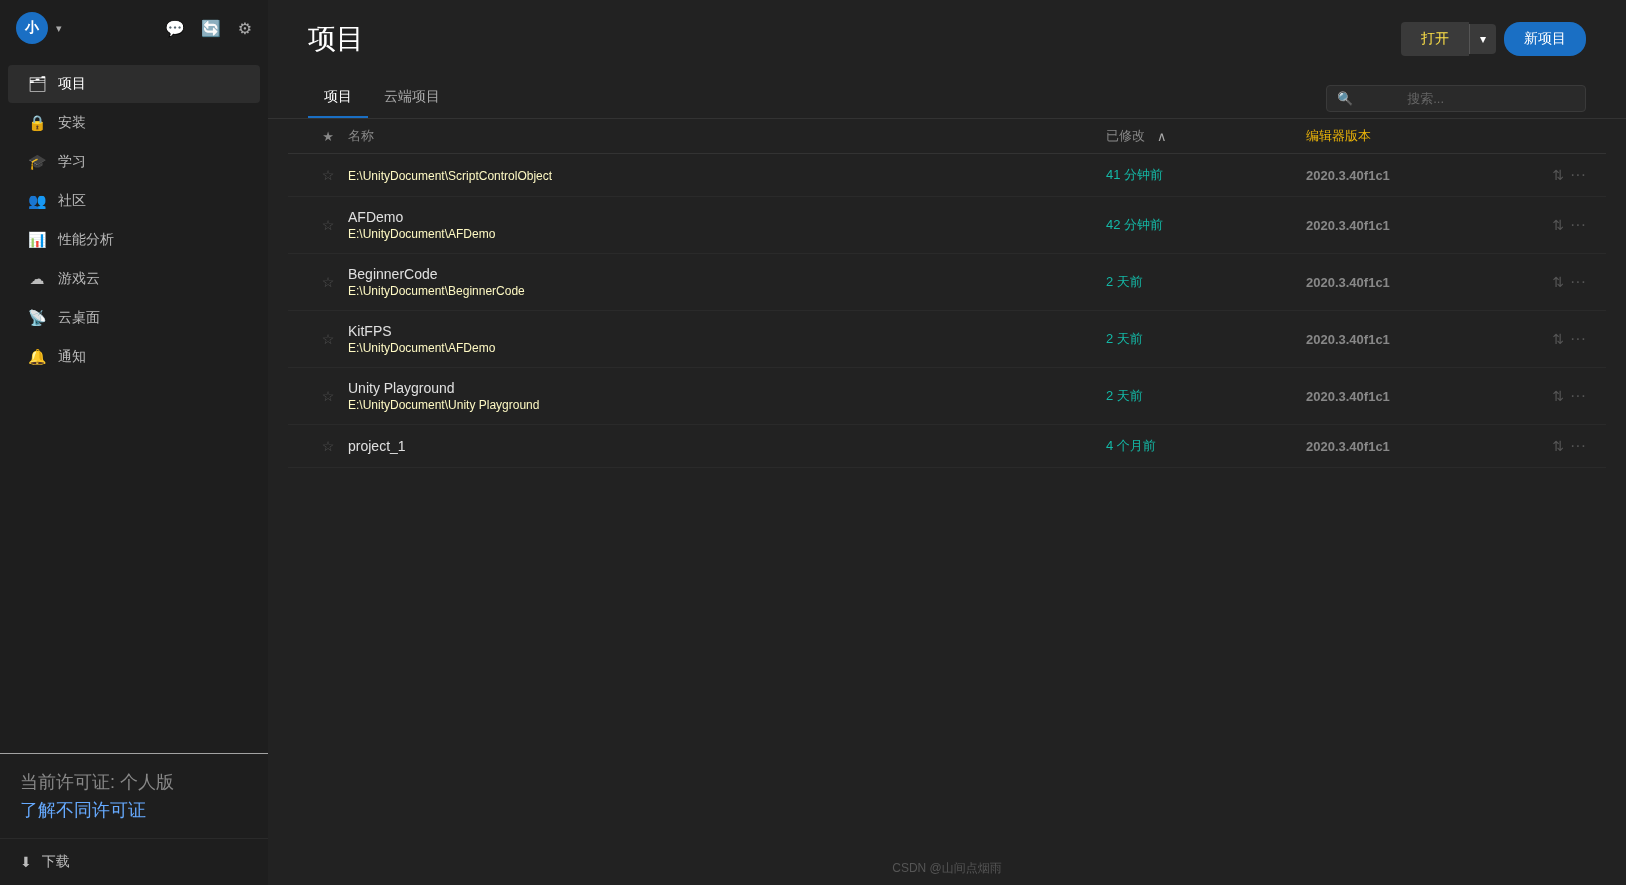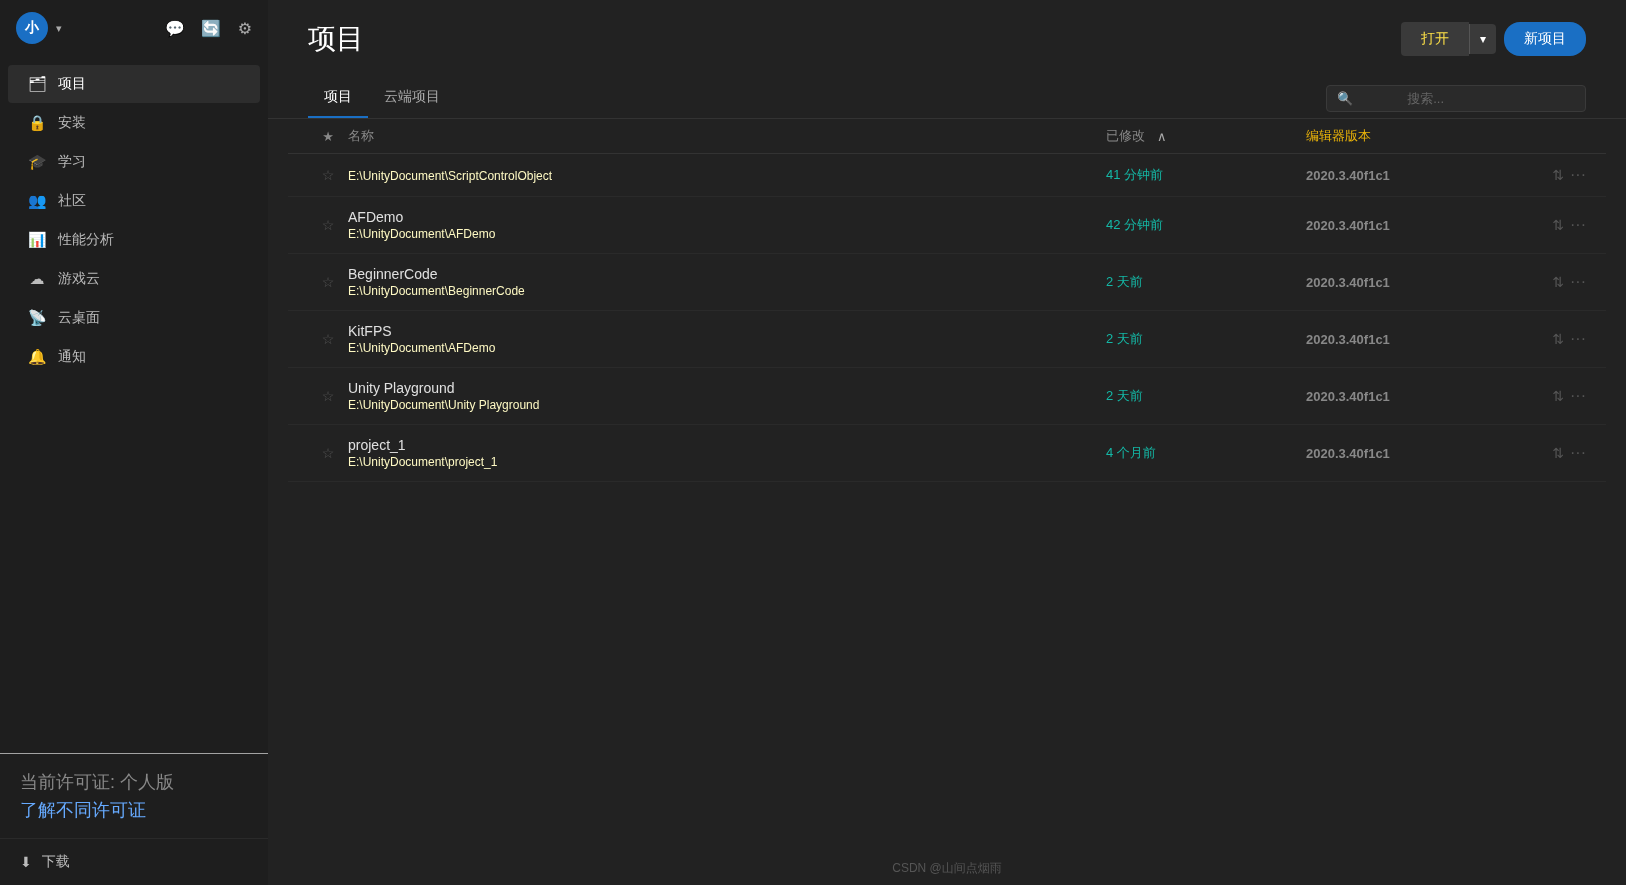--- a/index.html
+++ b/index.html
@@ -462,21 +462,20 @@
     <div class="editor-cell">2020.3.40f1c1</div>
     <div class="row-actions">
       <span class="sort-icon">⇅</span>
       <span class="more-icon">···</span>
     </div>
   </div>
         <div class="table-row">
     <div class="star-cell">☆</div>
     <div>
       <div class="project-name">project_1</div>
-      <div class="project-path">E:\UnityDocument\project_1</div>
     </div>
     <div class="modified-cell">4 个月前</div>
     <div class="editor-cell">2020.3.40f1c1</div>
     <div class="row-actions">
       <span class="sort-icon">⇅</span>
       <span class="more-icon">···</span>
     </div>
   </div>
       </div>
   </div>

